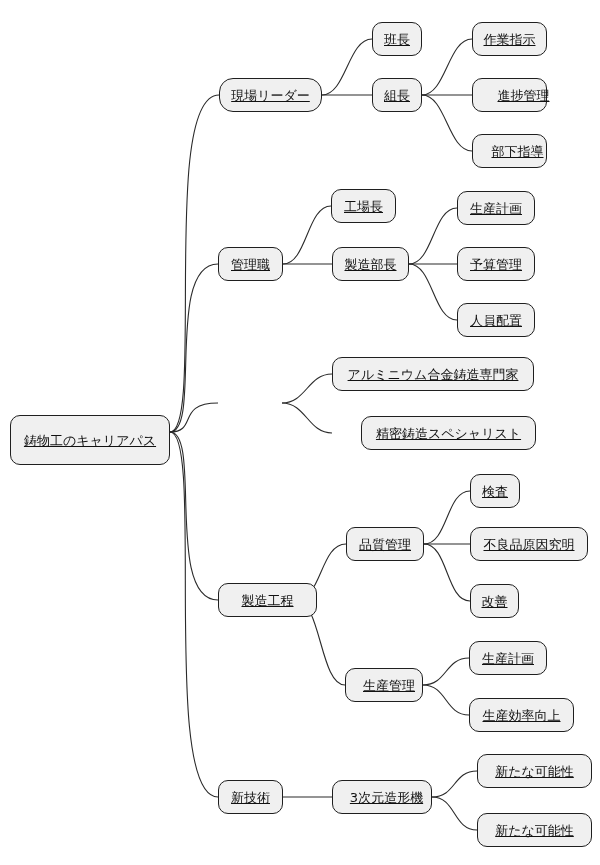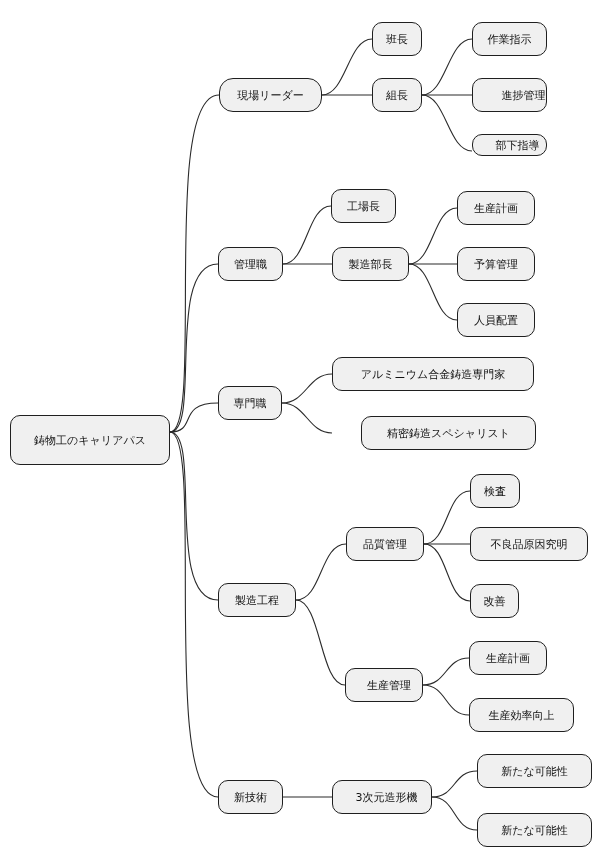--- a/index.html
+++ b/index.html
@@ -29,24 +29,25 @@
   }
   .node {
     position: absolute;
     box-sizing: border-box;
     display: flex;
     align-items: center;
     justify-content: center;
     background: #f0f0f0;
     border: 1.6px solid #1f1f1f;
     border-radius: 10px;
-    font-size: 11px;
+    font-size: 13px;
     line-height: 1;
     color: #111111;
     white-space: nowrap;
+    text-decoration: underline;
   }
 </style>
 </head>
 <body>
 
 <div class="canvas">
 
   <svg class="edges" viewBox="0 0 600 865" xmlns="http://www.w3.org/2000/svg">
 
     <path d="M170,432 C205,432 160,95 219,95"></path>
@@ -80,42 +81,41 @@
 
     <path d="M283,797 L332,797"></path>
     <path d="M432,797 C456,797 453,771 477,771"></path>
     <path d="M432,797 C456,797 453,830 477,830"></path>
   </svg>
 
   <div class="node" style="left:10px; top:415px; width:160px; height:50px;">鋳物工のキャリアパス</div>
 
   <div class="node" style="left:219px; top:78px; width:103px; height:34px;border-radius:14px;">現場リーダー</div>
   <div class="node" style="left:218px; top:247px; width:65px; height:34px;">管理職</div>
-  <div class="node" style="left:218px; top:386px; width:64px; height:34px;">専門職</div>
-  <div class="node" style="left:218px; top:583px; width:78px; height:34px;">製造工程</div>
+  <div class="node" style="left:218px; top:583px; width:99px; height:34px;">製造工程</div>
   <div class="node" style="left:218px; top:780px; width:65px; height:34px;">新技術</div>
 
   <div class="node" style="left:372px; top:22px; width:50px; height:34px;">班長</div>
   <div class="node" style="left:372px; top:78px; width:50px; height:34px;">組長</div>
 
   <div class="node" style="left:472px; top:22px; width:75px; height:34px;">作業指示</div>
   <div class="node" style="left:472px; top:78px; width:75px; height:34px;padding-left:28px;">進捗管理</div>
-  <div class="node" style="left:472px; top:134px; width:75px; height:22px;padding-left:16px;">部下指導</div>
+  <div class="node" style="left:472px; top:134px; width:75px; height:34px;padding-left:16px;">部下指導</div>
 
   <div class="node" style="left:331px; top:189px; width:65px; height:34px;">工場長</div>
   <div class="node" style="left:332px; top:247px; width:77px; height:34px;">製造部長</div>
 
   <div class="node" style="left:457px; top:191px; width:78px; height:34px;">生産計画</div>
   <div class="node" style="left:457px; top:247px; width:78px; height:34px;">予算管理</div>
   <div class="node" style="left:457px; top:303px; width:78px; height:34px;">人員配置</div>
 
   <div class="node" style="left:332px; top:357px; width:202px; height:34px;">アルミニウム合金鋳造専門家</div>
   <div class="node" style="left:332px; top:416px; width:175px; height:34px;margin-left:29px;">精密鋳造スペシャリスト</div>
 
-  <div class="node" style="left:346px; top:527px; width:78px; height:34px;">品質管理</div>
+  <div class="node" style="left:346px; top:527px; width:78px; height:34px;border-radius:9px;">品質管理</div>
   <div class="node" style="left:345px; top:668px; width:78px; height:34px;padding-left:10px;">生産管理</div>
 
   <div class="node" style="left:470px; top:474px; width:50px; height:34px;">検査</div>
   <div class="node" style="left:470px; top:527px; width:118px; height:34px;">不良品原因究明</div>
   <div class="node" style="left:470px; top:584px; width:49px; height:34px;">改善</div>
   <div class="node" style="left:469px; top:641px; width:78px; height:34px;">生産計画</div>
   <div class="node" style="left:469px; top:698px; width:105px; height:34px;">生産効率向上</div>
 
   <div class="node" style="left:332px; top:780px; width:100px; height:34px;padding-left:9px;">3次元造形機</div>
 

